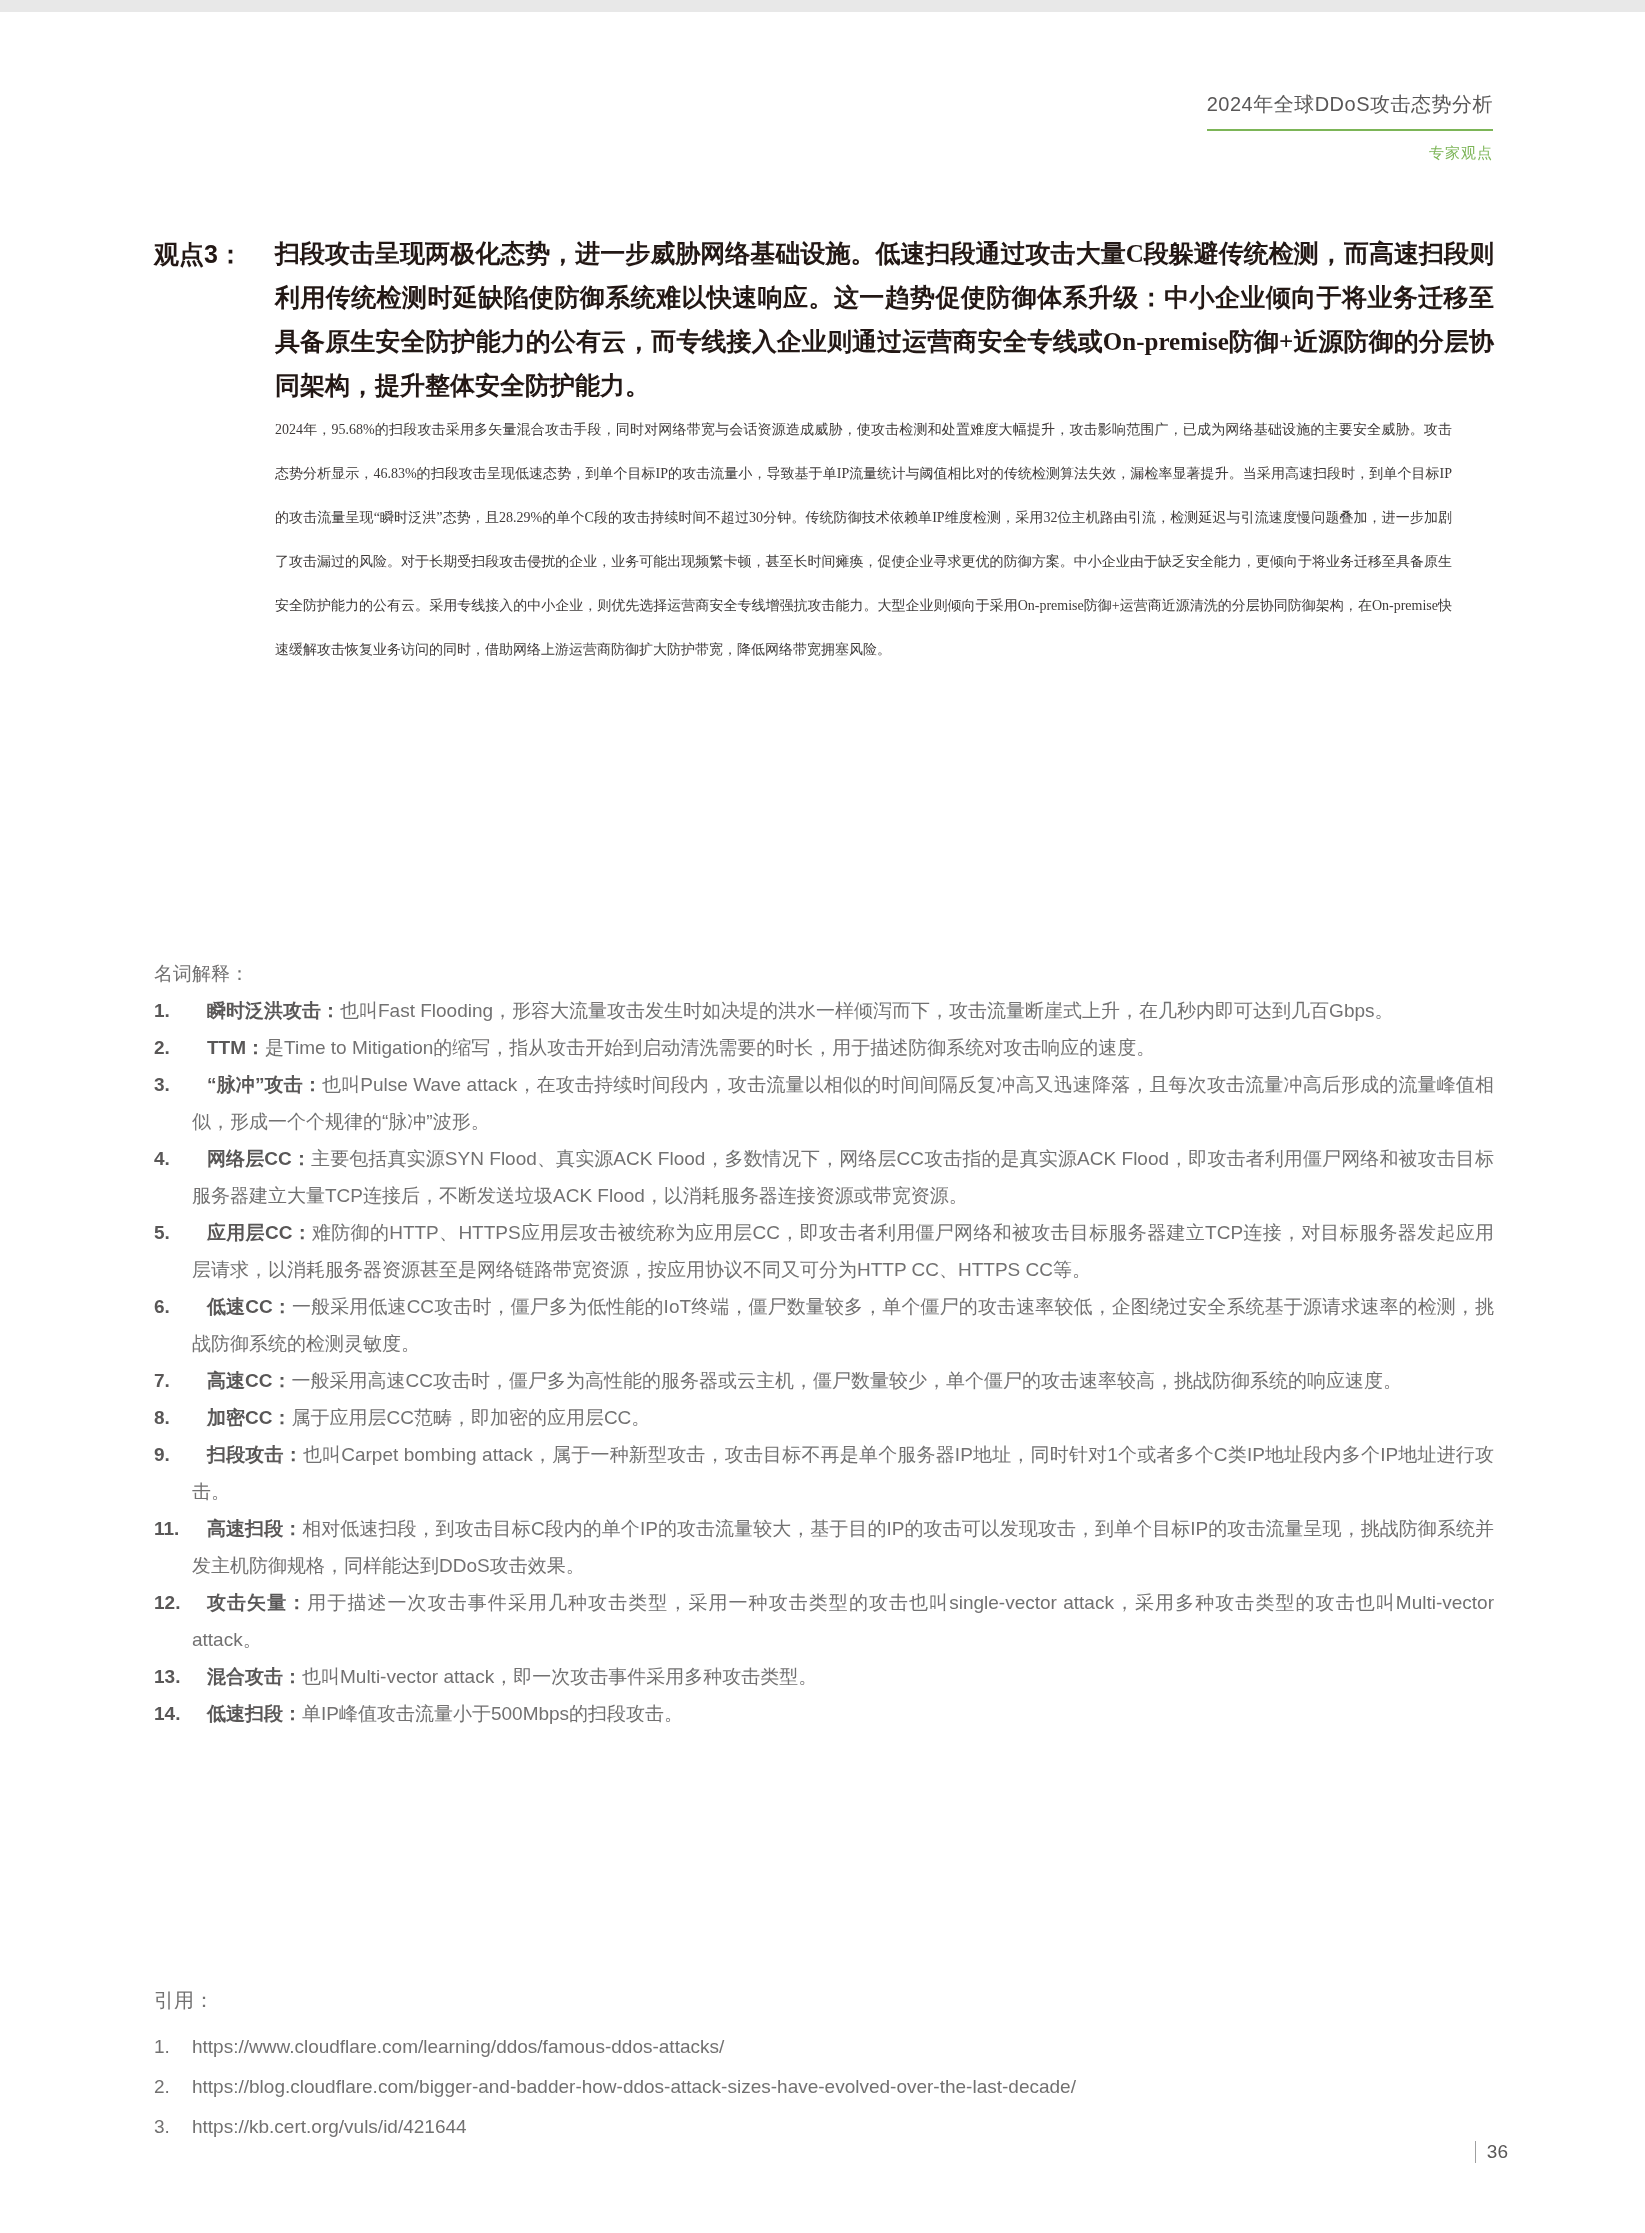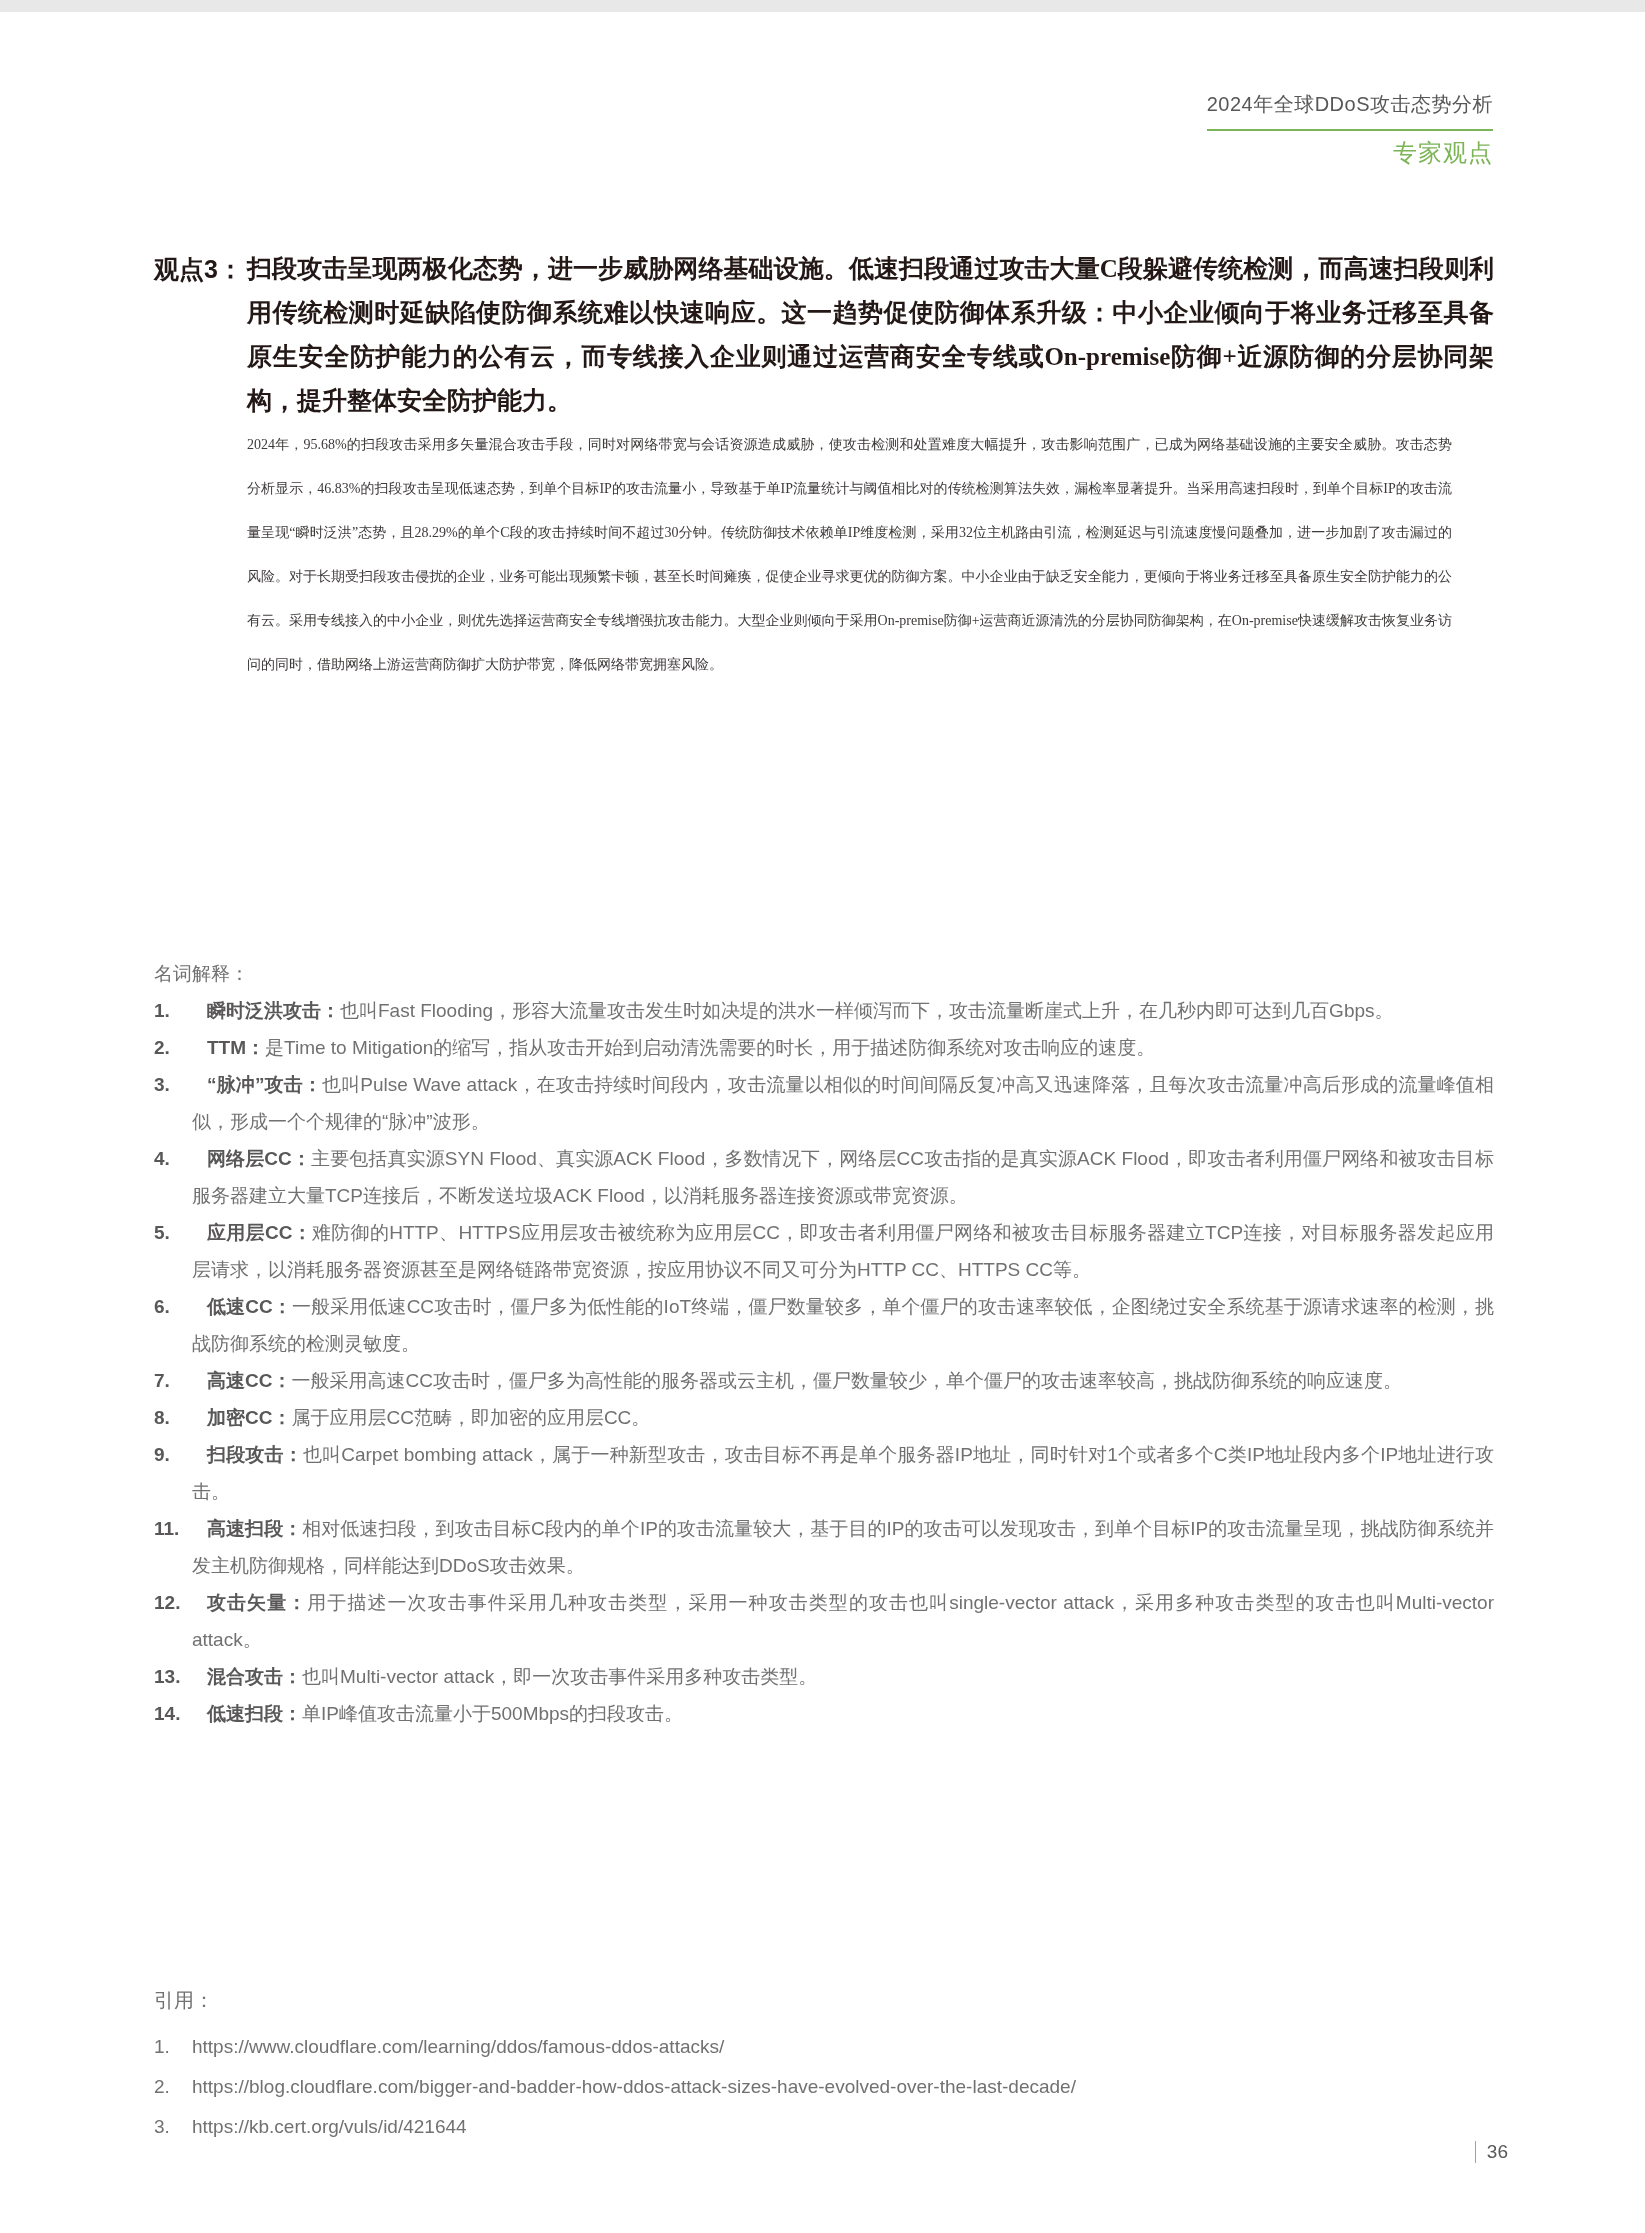--- a/index.html
+++ b/index.html
@@ -33,33 +33,34 @@
     white-space: nowrap;
   }
   .header-rule {
     height: 2px;
     width: 100%;
     margin-top: 13px;
     background: #7cb557;
   }
   .header-section {
     margin-top: 10px;
-    font-size: 24px;
+    font-size: 15px;
     line-height: 24px;
     color: #7cb557;
     letter-spacing: 1px;
   }
 
   
   .viewpoint {
     position: absolute;
     left: 154px;
-    top: 235px;
+    top: 220px;
     width: 1340px;
     display: flex;
+    gap: 28px;
   }
   .vp-label {
     flex: none;
     width: 93px;
     font-size: 25px;
     line-height: 44px;
     font-weight: bold;
     color: #231815;
   }
   .vp-content { flex: 1; min-width: 0; font-family: Liberation Serif, serif; }

